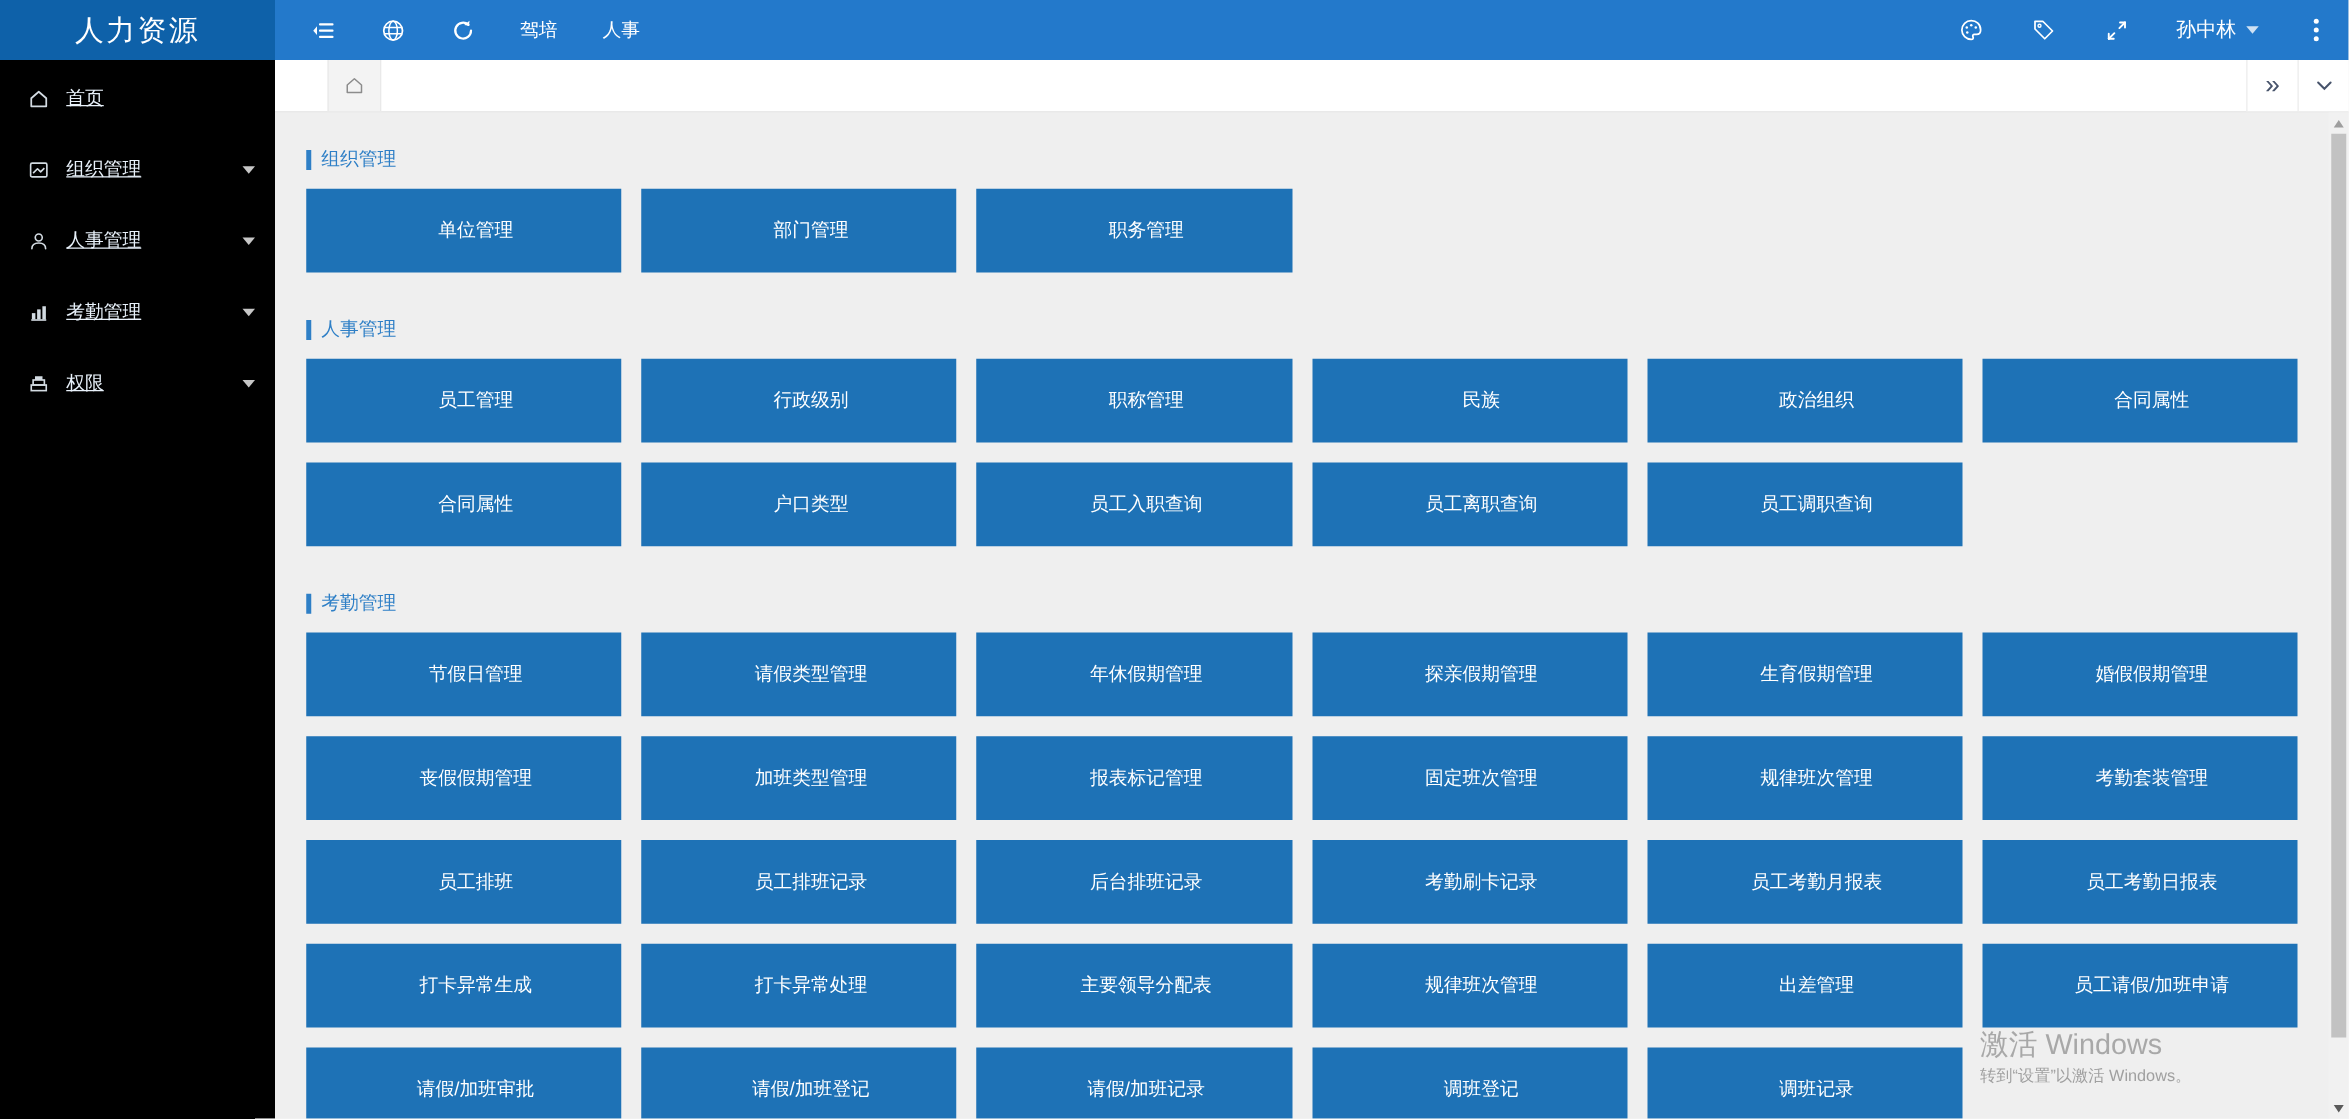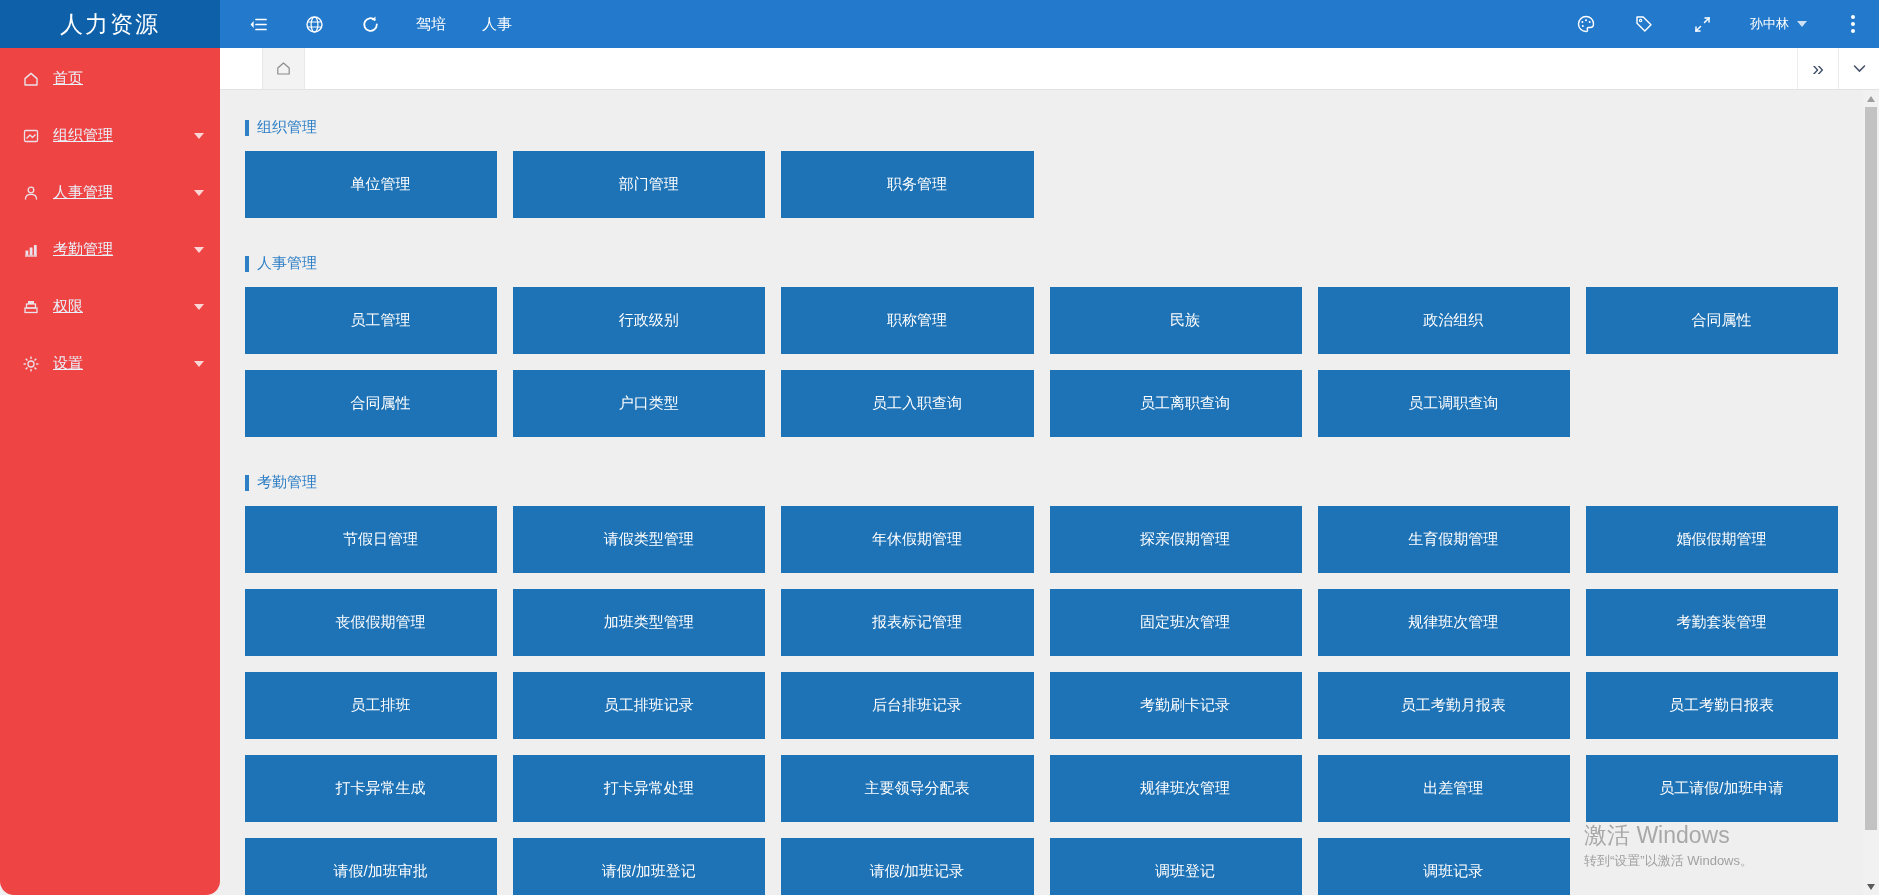--- a/index.html
+++ b/index.html
@@ -1,39 +1,39 @@
 <!DOCTYPE html>
 <html><head>
 <meta charset="utf-8">
 <style>
   * { margin:0; padding:0; box-sizing:border-box; }
   html,body { width:1879px; height:895px; overflow:hidden;
     font-family:"Liberation Sans","DejaVu Sans",sans-serif; }
   .app { position:relative; width:1879px; height:895px; background:#efefef; overflow:hidden; }
 
   
-  .sidebar { position:absolute; left:0; top:0; width:220px; height:895px; background:#ef4444; z-index:3;border-radius:14px; }
+  .sidebar { position:absolute; left:0; top:0; width:220px; height:895px; background:#000000; z-index:3; }
   .sidebar-title { height:48px; background:#0e61a9; color:#ffffff; font-size:23px;
     display:flex; align-items:center; justify-content:center; letter-spacing:2px; }
   .sidebar-menu { padding-top:2px; }
   .side-item { height:57px; display:flex; align-items:center; padding:0 16px 0 22px;
     color:#e9f2fb; font-size:15px; cursor:pointer;text-decoration:underline; }
   .side-item .icn { width:18px; height:18px; margin-right:13px; flex:none; opacity:.9; }
   .side-item .lbl { flex:1; }
   .caret-down { width:0; height:0; border-left:5px solid transparent; border-right:5px solid transparent;
     border-top:6px solid rgba(255,255,255,.78); }
 
   
   .navbar { position:absolute; left:220px; top:0; right:0; height:48px; background:#2379cb;
     display:flex; align-items:center; color:#fff; z-index:2; }
   .nav-left { display:flex; align-items:center; gap:36px; padding-left:28px; }
   .nav-ic { width:20px; height:20px; display:flex; align-items:center; justify-content:center; cursor:pointer; }
   .nav-text { font-size:15px; cursor:pointer; }
   .nav-right { margin-left:auto; display:flex; align-items:center; gap:38px; padding-right:18px; }
-  .nav-user { display:flex; align-items:center; gap:8px; font-size:13px; cursor:pointer;text-align:center; }
+  .nav-user { display:flex; align-items:center; gap:8px; font-size:16px; cursor:pointer;text-align:center; }
   .kebab { display:flex; flex-direction:column; gap:3px; cursor:pointer; padding:2px 6px; }
   .kebab i { width:4px; height:4px; border-radius:50%; background:#fff; }
 
   
   .tabbar { position:absolute; left:220px; top:48px; right:0; height:42px; background:#ffffff;
     border-bottom:1px solid #e2e2e2; z-index:2; display:flex; align-items:stretch; }
   .tab-home { width:43px; margin-left:42px; background:#f3f3f3; border-left:1px solid #e9e9e9;
     border-right:1px solid #e9e9e9; display:flex; align-items:center; justify-content:center; cursor:pointer; }
   .tab-ctrls { margin-left:auto; display:flex; }
   .tab-ctrl { width:41px; border-left:1px solid #ececec; display:flex; align-items:center;
@@ -125,39 +125,20 @@
           <svg width="18" height="18" viewBox="0 0 18 18">
               <rect x="3" y="10" width="12" height="4.5" fill="none" stroke="#eaf3fb" stroke-width="1.3"></rect>
               <rect x="4.5" y="6" width="9" height="4" fill="none" stroke="#eaf3fb" stroke-width="1.3"></rect>
               <rect x="6" y="3" width="6" height="3" fill="#eaf3fb"></rect>
             </svg>
         </span>
         <span class="lbl">权限</span>
         <span class="caret-down"></span>
       </div>
 
-      <div class="side-item">
-        <span class="icn">
-          <svg width="18" height="18" viewBox="0 0 18 18">
-              <circle cx="9" cy="9" r="3" fill="none" stroke="#eaf3fb" stroke-width="1.3"></circle>
-              <g stroke="#eaf3fb" stroke-width="1.4">
-                <path d="M9 1.5 V4"></path>
-                <path d="M9 14 V16.5"></path>
-                <path d="M1.5 9 H4"></path>
-                <path d="M14 9 H16.5"></path>
-                <path d="M3.7 3.7 L5.5 5.5"></path>
-                <path d="M12.5 12.5 L14.3 14.3"></path>
-                <path d="M14.3 3.7 L12.5 5.5"></path>
-                <path d="M5.5 12.5 L3.7 14.3"></path>
-              </g>
-            </svg>
-        </span>
-        <span class="lbl">设置</span>
-        <span class="caret-down"></span>
-      </div>
 
     </nav>
   </aside>
 
   <header class="navbar">
     <div class="nav-left">
       <span class="nav-ic">
         <svg width="19" height="19" viewBox="0 0 19 19">
             <g stroke="#fff" stroke-width="1.7" stroke-linecap="round">
               <path d="M7 4.5 H17"></path>

